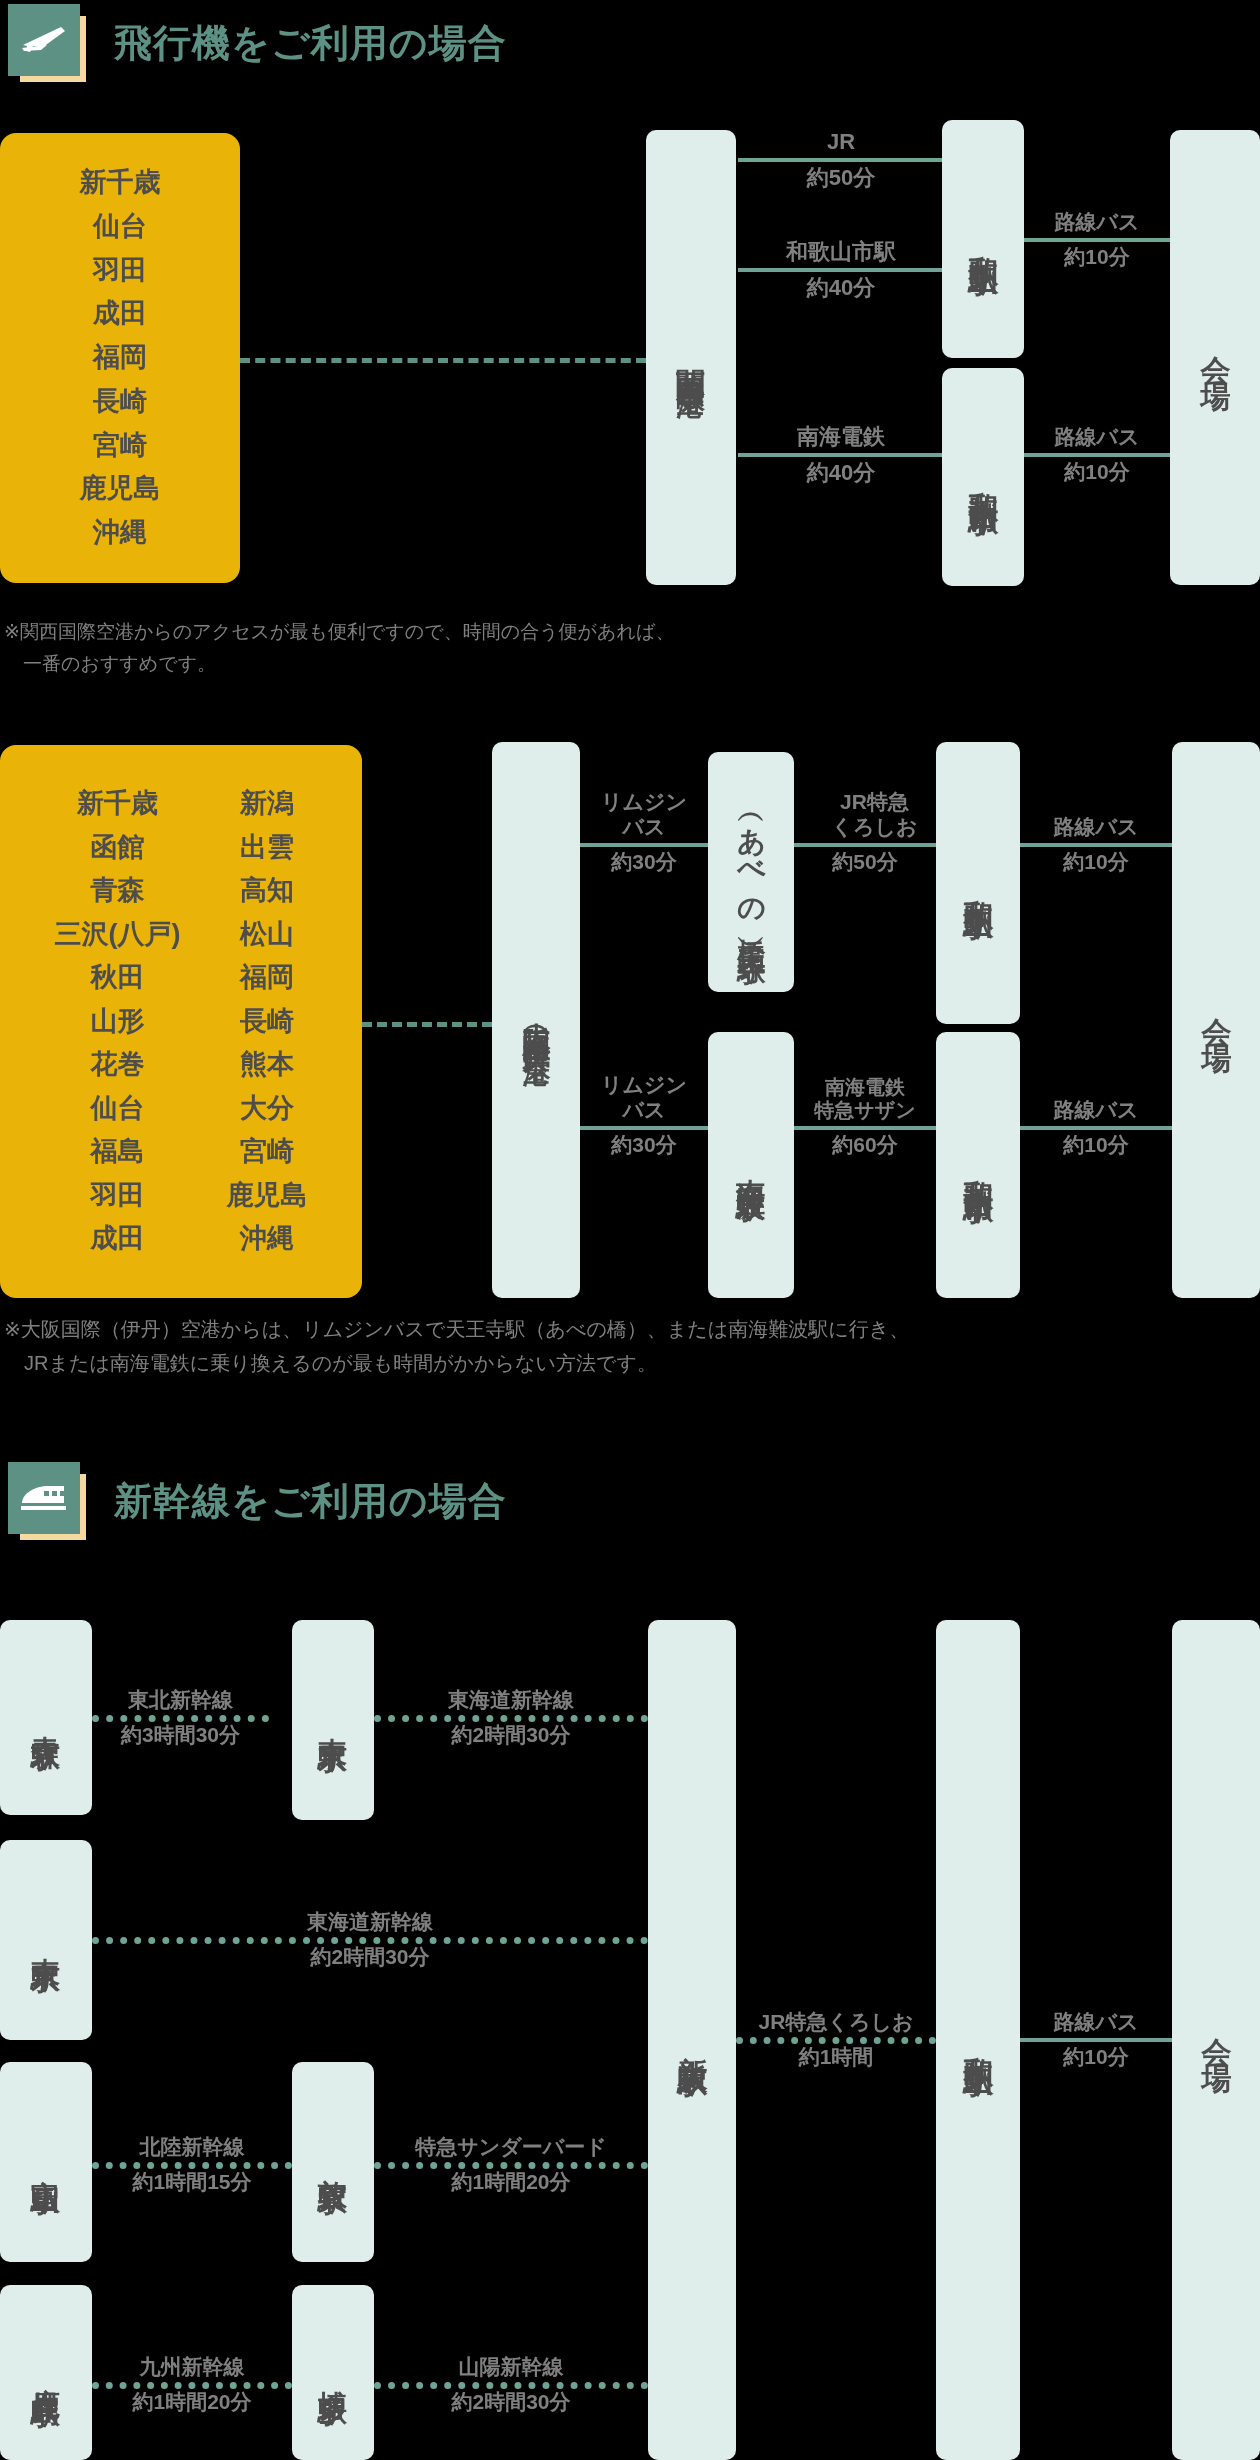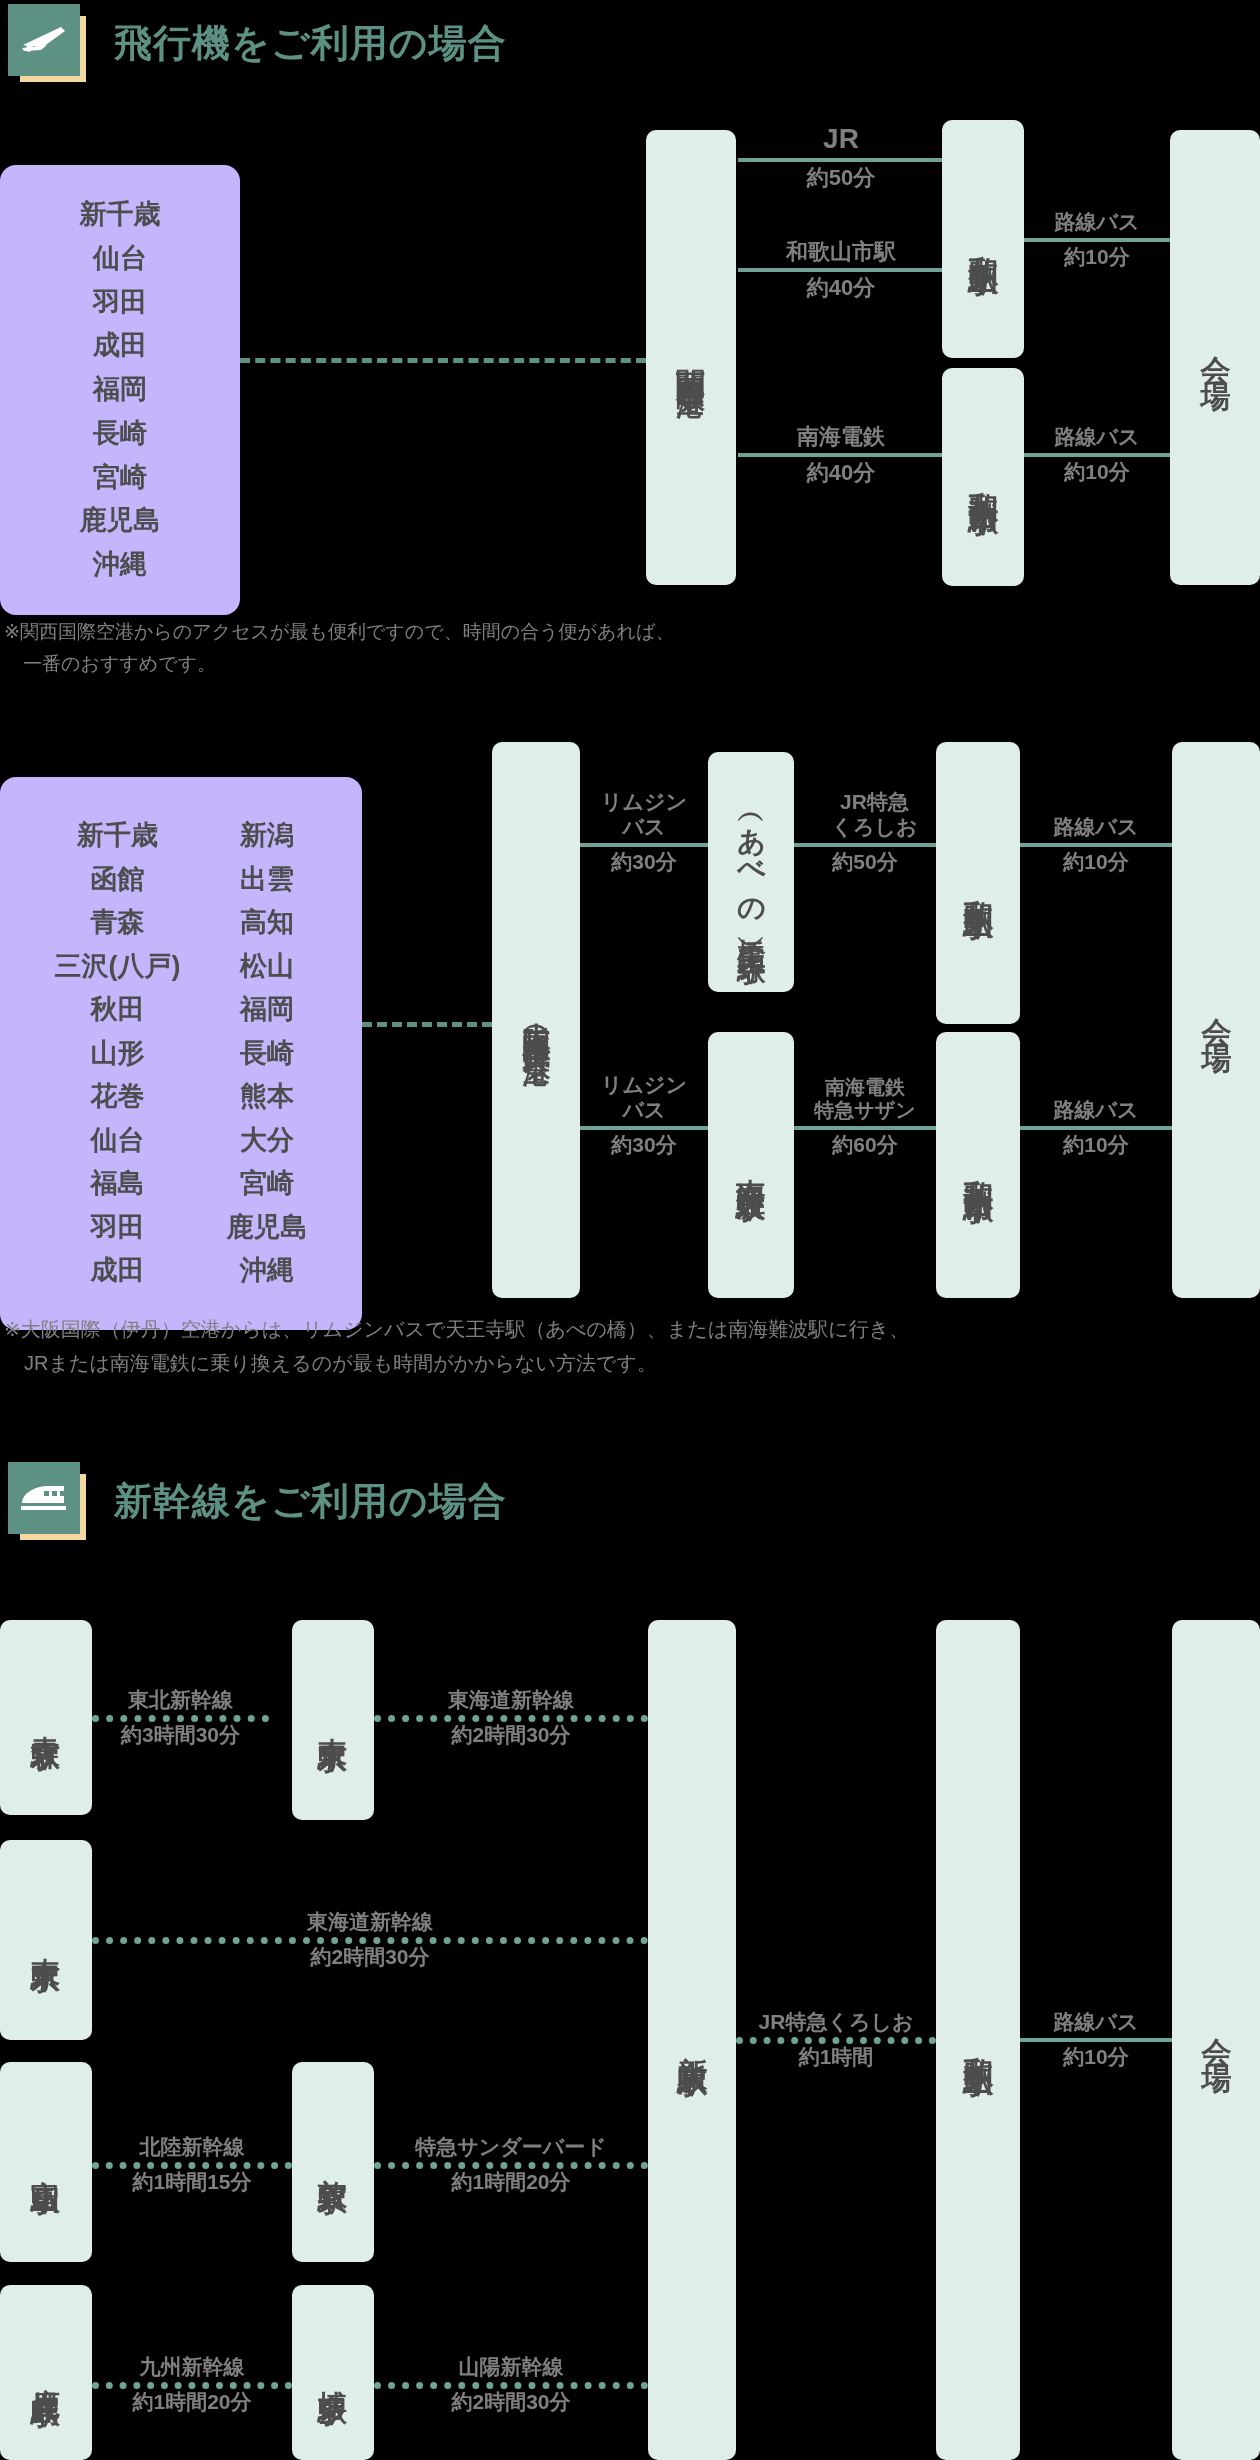--- a/index.html
+++ b/index.html
@@ -55,29 +55,28 @@
   }
   .node.vert {
     writing-mode: vertical-rl;
     text-orientation: upright;
     letter-spacing: 4px;
   }
 
   
   .listbox {
     position: absolute;
-    background: #c4b5fd;
+    background: #eab308;
     border-radius: 16px;
     color: #4d4d4d;
     font-weight: 700;
     display: flex;
     justify-content: center;
     align-items: center;
     gap: 46px;
-    margin-top: 32px;
   }
   .listcol { display: flex; flex-direction: column; }
   .listcol div { text-align: center; white-space: nowrap; }
 
   
   .conn { position: absolute; }
   .conn .lbl-top, .conn .lbl-bot {
     position: absolute; left: 0; width: 100%;
     text-align: center; color: #808080;
     font-weight: 700; line-height: 1.18;
@@ -130,21 +129,21 @@
     <div>鹿児島</div>
     <div>沖縄</div>
   </div>
 </div>
 
 <div class="feeder" style="left:240px; top:358px; width:406px;"></div>
 
 <div class="node vert" style="left:646px; top:130px; width:90px; height:455px; font-size:29px;">関西国際空港</div>
 
 <div class="conn" style="left:738px; top:110px; width:206px; height:100px;">
-  <div class="lbl-top" style="font-size:28px;">JR</div>
+  <div class="lbl-top" style="font-size:22px;">JR</div>
   <div class="line"></div>
   <div class="lbl-bot" style="font-size:22px;">約50分</div>
 </div>
 <div class="conn" style="left:738px; top:220px; width:206px; height:100px;">
   <div class="lbl-top" style="font-size:22px;">和歌山市駅</div>
   <div class="line"></div>
   <div class="lbl-bot" style="font-size:22px;">約40分</div>
 </div>
 
 <div class="node vert" style="left:942px; top:120px; width:82px; height:238px; font-size:30px;">和歌山駅</div>

